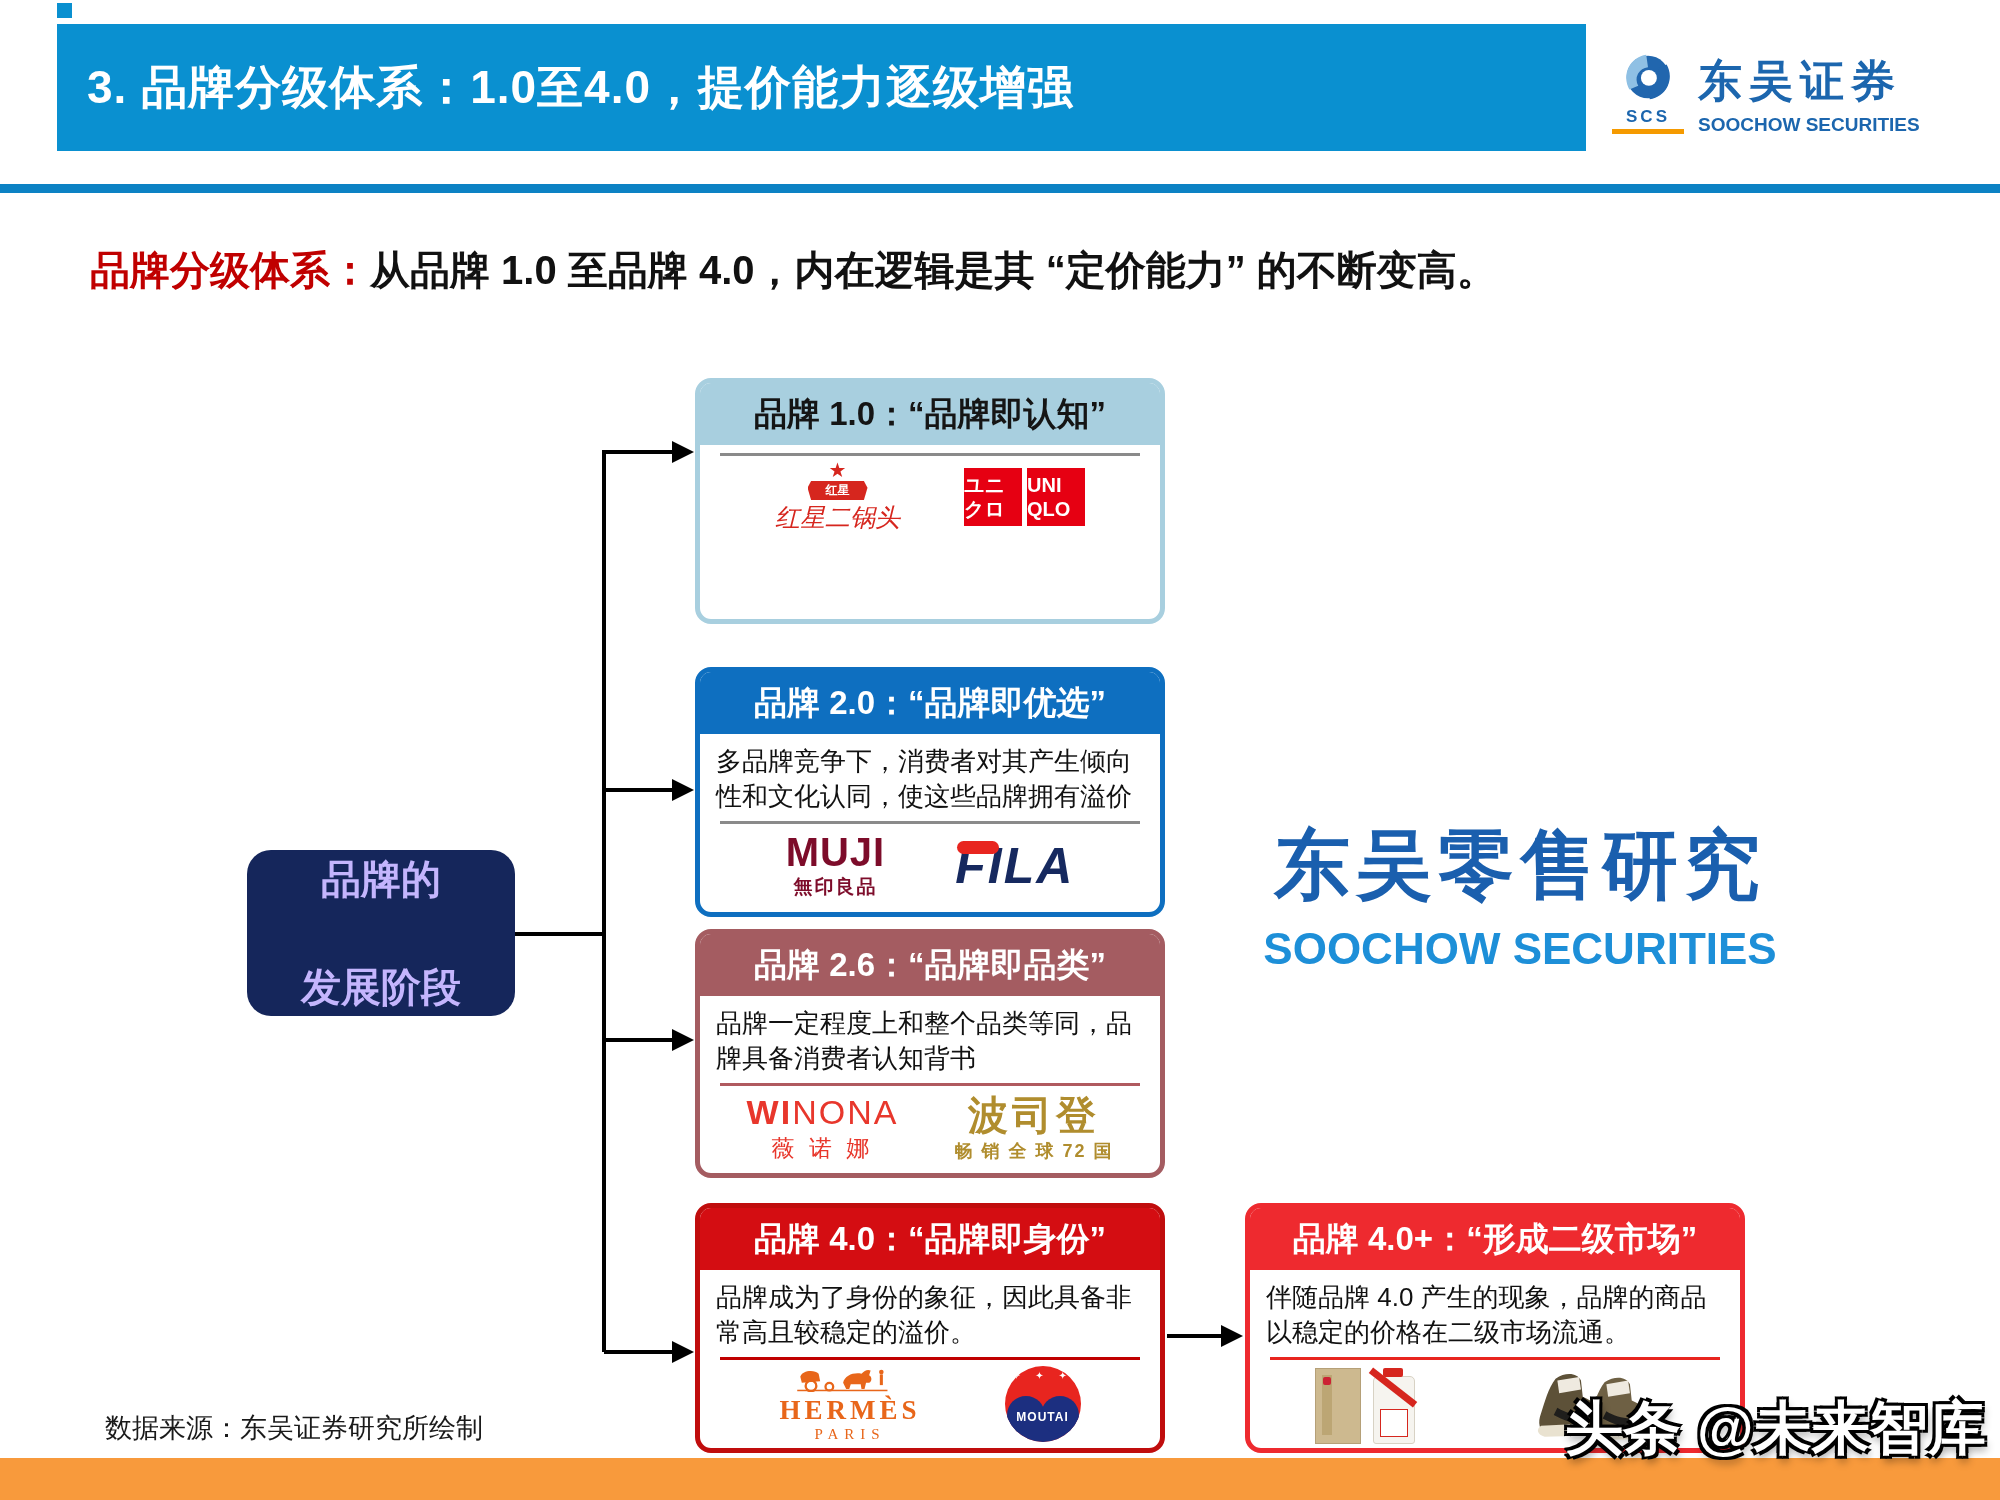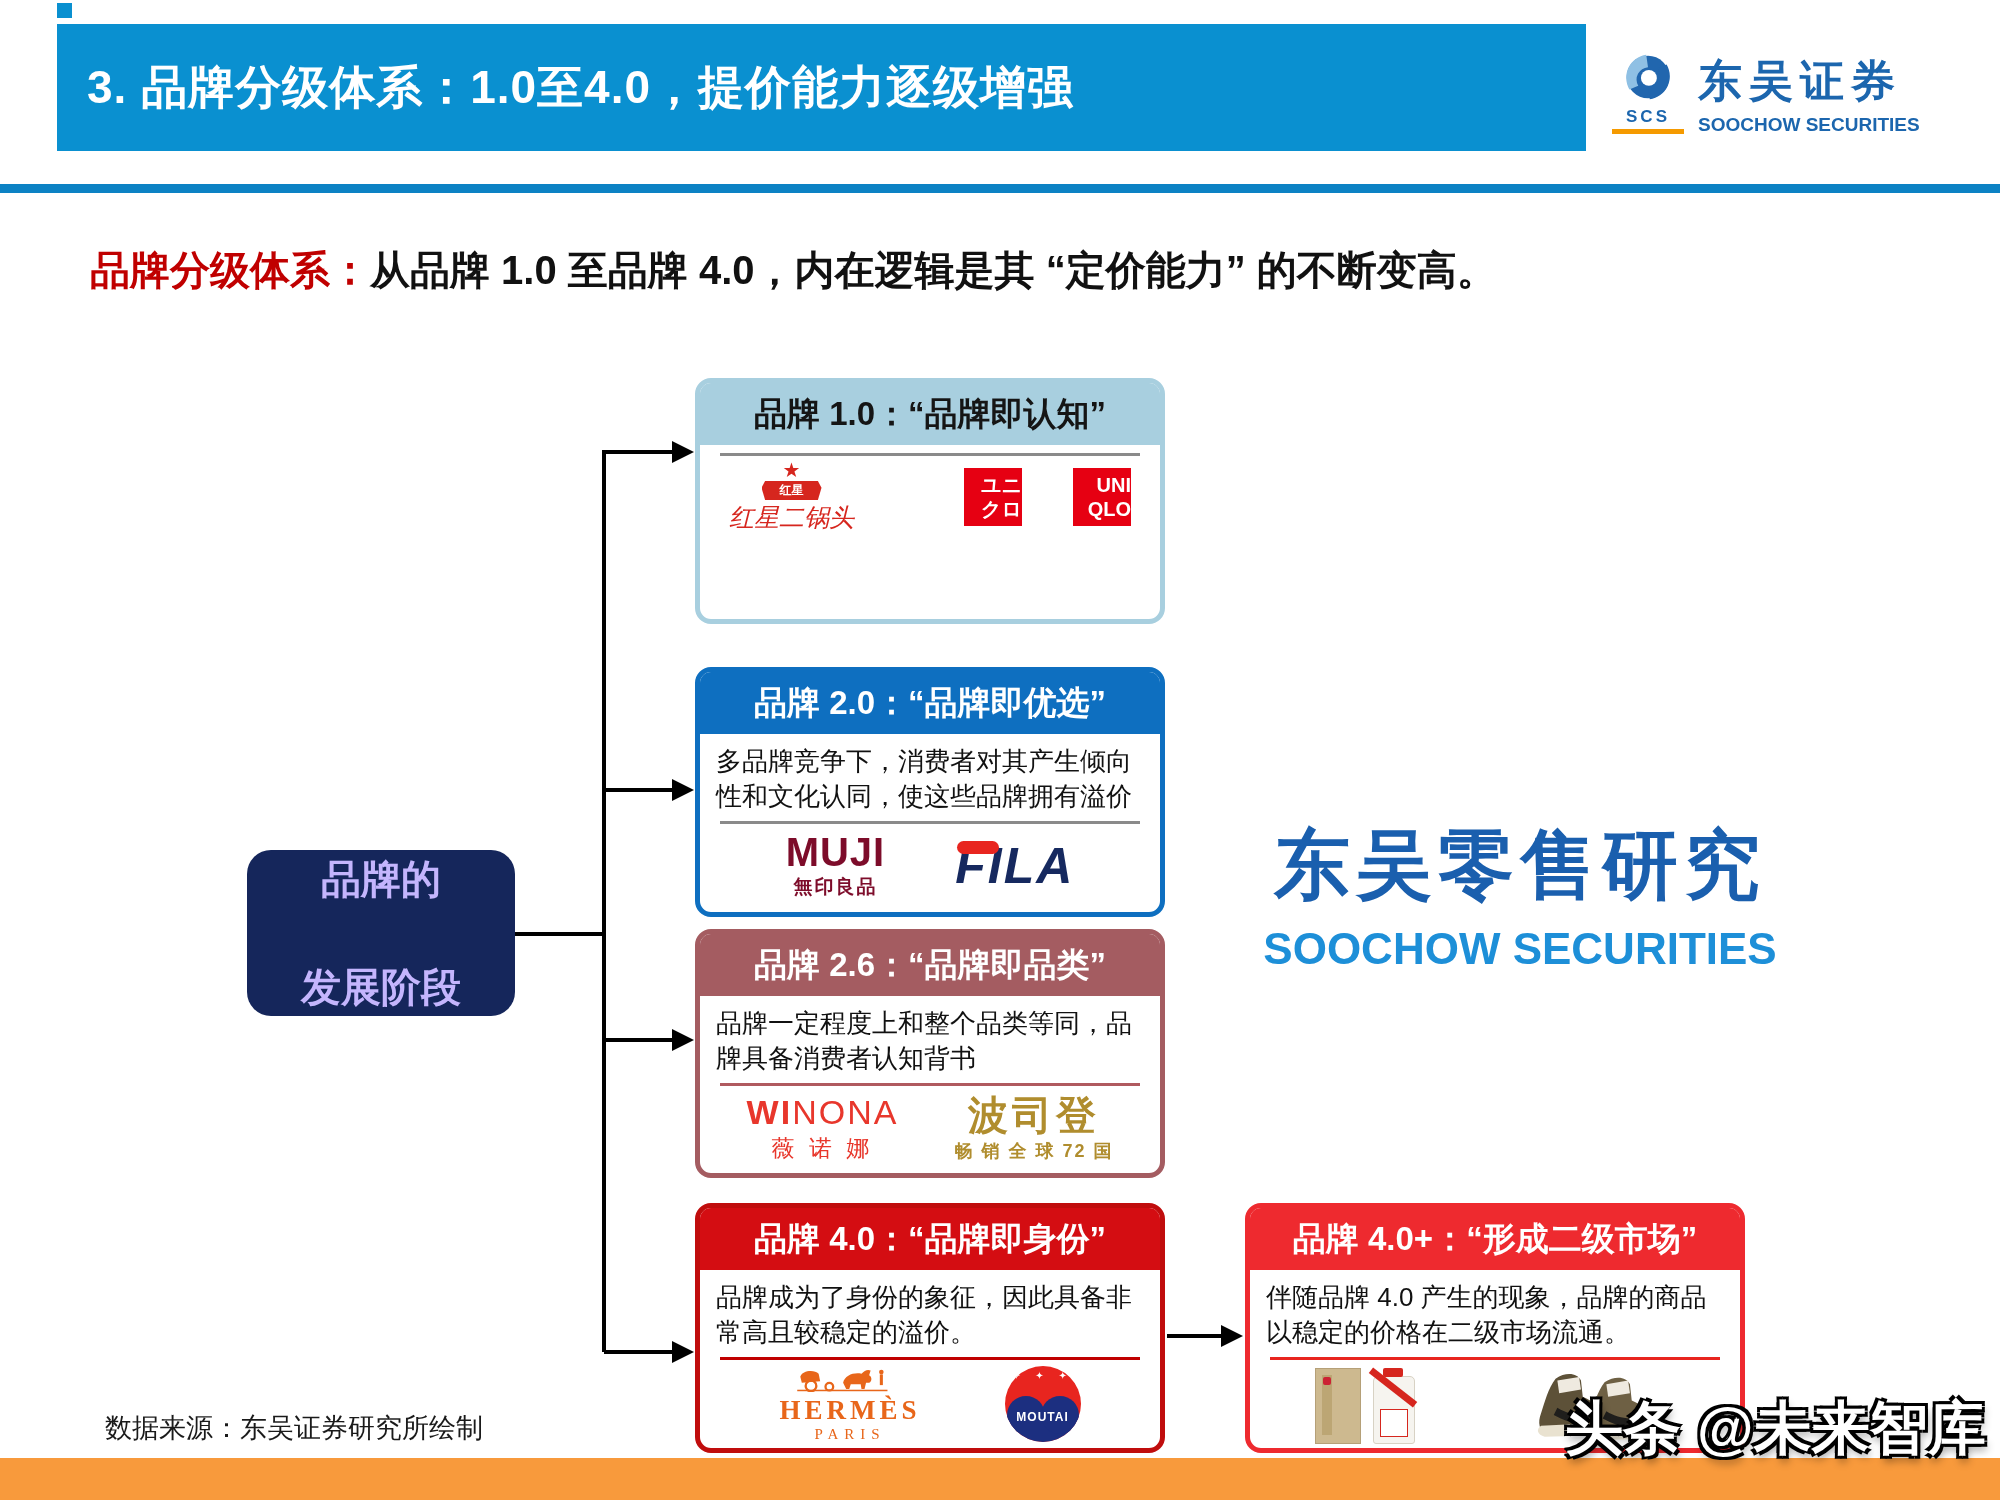--- a/index.html
+++ b/index.html
@@ -44,21 +44,21 @@
   .s4{border-color:#c00d0d;} .s4 .stage-header{background:#d40d12;color:#fff;} .s4 .stage-rule{background:#c00000;}
   .s5{border-color:#ee2a2f;width:500px;} .s5 .stage-header{background:#ee2a2f;color:#fff;} .s5 .stage-rule{background:#e8251f;}
   
   .logo-stack{text-align:center;}
   .hx-star{color:#d6261e;font-size:20px;line-height:1;}
   .hx-banner{display:inline-block;background:#d6261e;color:#fff;font-size:12px;font-weight:bold;
          padding:1px 18px;clip-path:polygon(6% 0,94% 0,100% 35%,94% 100%,6% 100%,0 35%);}
   .hx-name{color:#d6261e;font-size:25px;font-weight:normal;font-style:italic;margin-top:1px;white-space:nowrap;}
   .uniqlo{display:flex;gap:5px;}
   .uq-sq{width:58px;height:58px;background:#e60012;color:#fff;font-weight:bold;font-size:20px;
-         line-height:1.2;display:flex;flex-direction:column;justify-content:center;align-items:flex-end;margin-left:46px;}
+         line-height:1.2;display:flex;flex-direction:column;justify-content:center;align-items:flex-start;}
   .muji-en{color:#7d0c2a;font-size:40px;font-weight:bold;letter-spacing:1px;line-height:1;}
   .muji-cn{color:#7d0c2a;font-size:19px;font-weight:bold;letter-spacing:2px;margin-top:2px;}
   .fila{position:relative;font-size:50px;font-weight:bold;font-style:italic;color:#16295f;
          letter-spacing:2px;line-height:1;}
   .fila::before{content:"";position:absolute;top:0;left:2px;width:42px;height:13px;
          background:#e8251f;border-radius:7px;}
   .winona-en{font-size:34px;color:#e8372c;letter-spacing:2px;line-height:1;}
   .winona-en .wb{font-weight:bold;}
   .winona-cn{font-size:23px;color:#e8372c;margin-top:4px;letter-spacing:4px;}
   .bsd-cn{color:#b08d2e;font-size:40px;font-weight:bold;letter-spacing:4px;line-height:1;}

